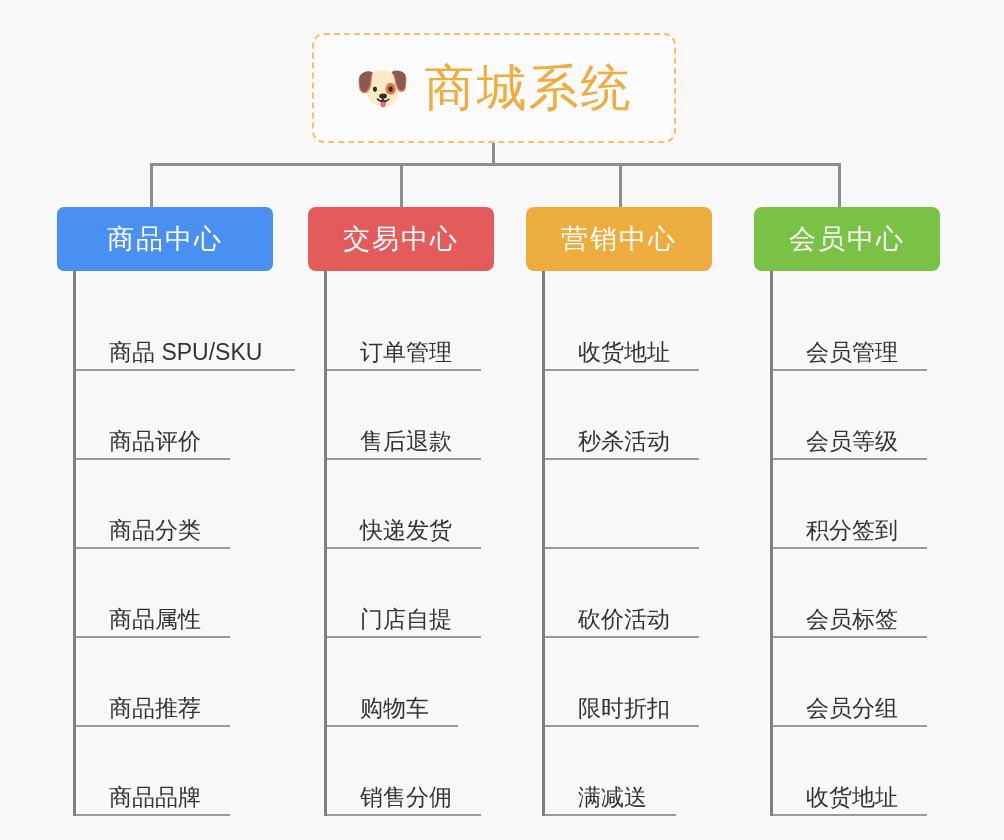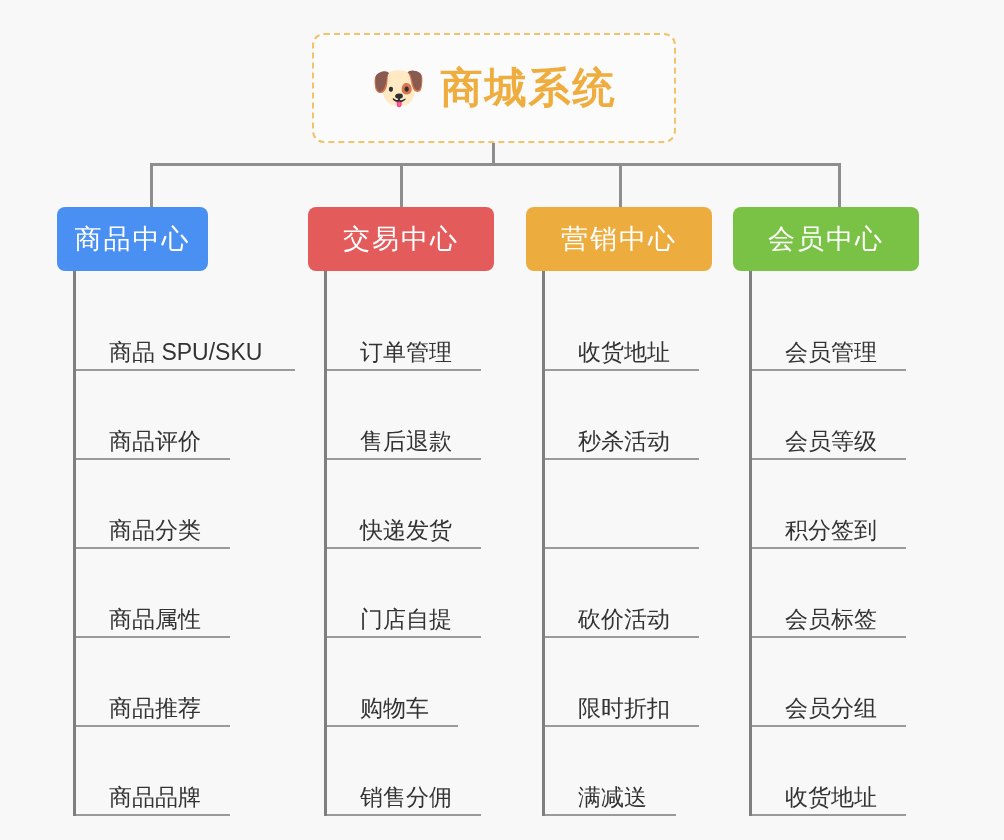--- a/index.html
+++ b/index.html
@@ -36,25 +36,24 @@
     justify-content: center;
     gap: 14px;
   }
   .root-emoji {
     font-size: 44px;
     line-height: 1;
     display: block;
     filter: saturate(1.1);
   }
   .root-label {
-    font-size: 42px;
+    font-size: 50px;
     color: #f0ad3f;
     letter-spacing: 2px;
     white-space: nowrap;
-    font-weight: bold;
   }
 
   
   .conn {
     position: absolute;
     background: #8e8e8e;
   }
   .conn-stem {           
     left: 492px;
     top: 143px;
@@ -117,23 +116,23 @@
     font-size: 23px;
     color: #333333;
     white-space: nowrap;
     line-height: 1.1;
   }
 
   
   .branch-1 { left: 57px;  }
   .branch-2 { left: 308px; }
   .branch-3 { left: 526px; }
-  .branch-4 { left: 733px; }
-
-  .branch-1 .branch-head { width: 151px; background: #4a90f2; }
+  .branch-4 { left: 754px; }
+
+  .branch-1 .branch-head { width: 216px; background: #4a90f2; border-radius: 7px; }
   .branch-2 .branch-head { width: 186px; background: #e35b5b; }
   .branch-3 .branch-head { width: 186px; background: #edad3e; font-family: Liberation Serif, serif; }
   .branch-4 .branch-head { width: 186px; background: #79c245; }
 </style>
 </head>
 <body>
 
 <div id="mindmap">
 
   <div class="root-node">

